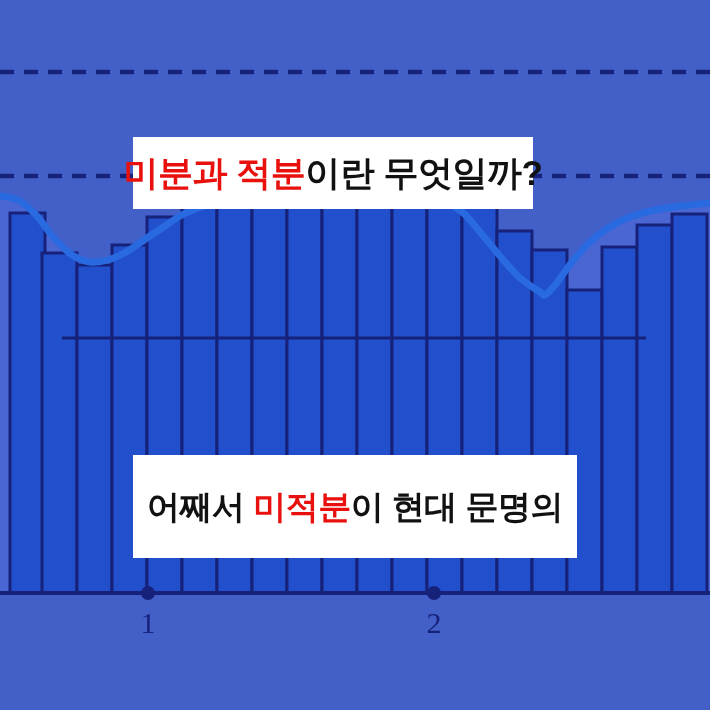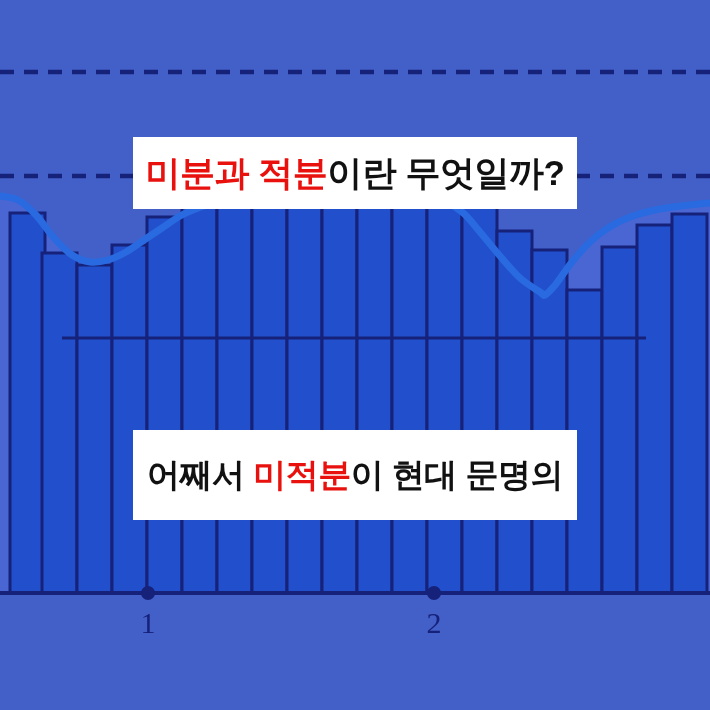--- a/index.html
+++ b/index.html
@@ -31,28 +31,28 @@
     background: #ffffff;
     box-sizing: border-box;
     display: flex;
     flex-direction: column;
     justify-content: center;
     align-items: center;
   }
   #title-card {
     left: 133px;
     top: 137px;
-    width: 444px;
+    width: 400px;
     height: 72px;
   }
   #question-card {
     left: 133px;
-    top: 430px;
+    top: 455px;
     width: 444px;
-    height: 90px;
+    height: 103px;
   }
   .card-line {
     white-space: nowrap;
     font-weight: bold;
     color: #111111;
     letter-spacing: -0.5px;
   }
   #title-card .card-line {
     font-size: 35px;
     line-height: 40px;

